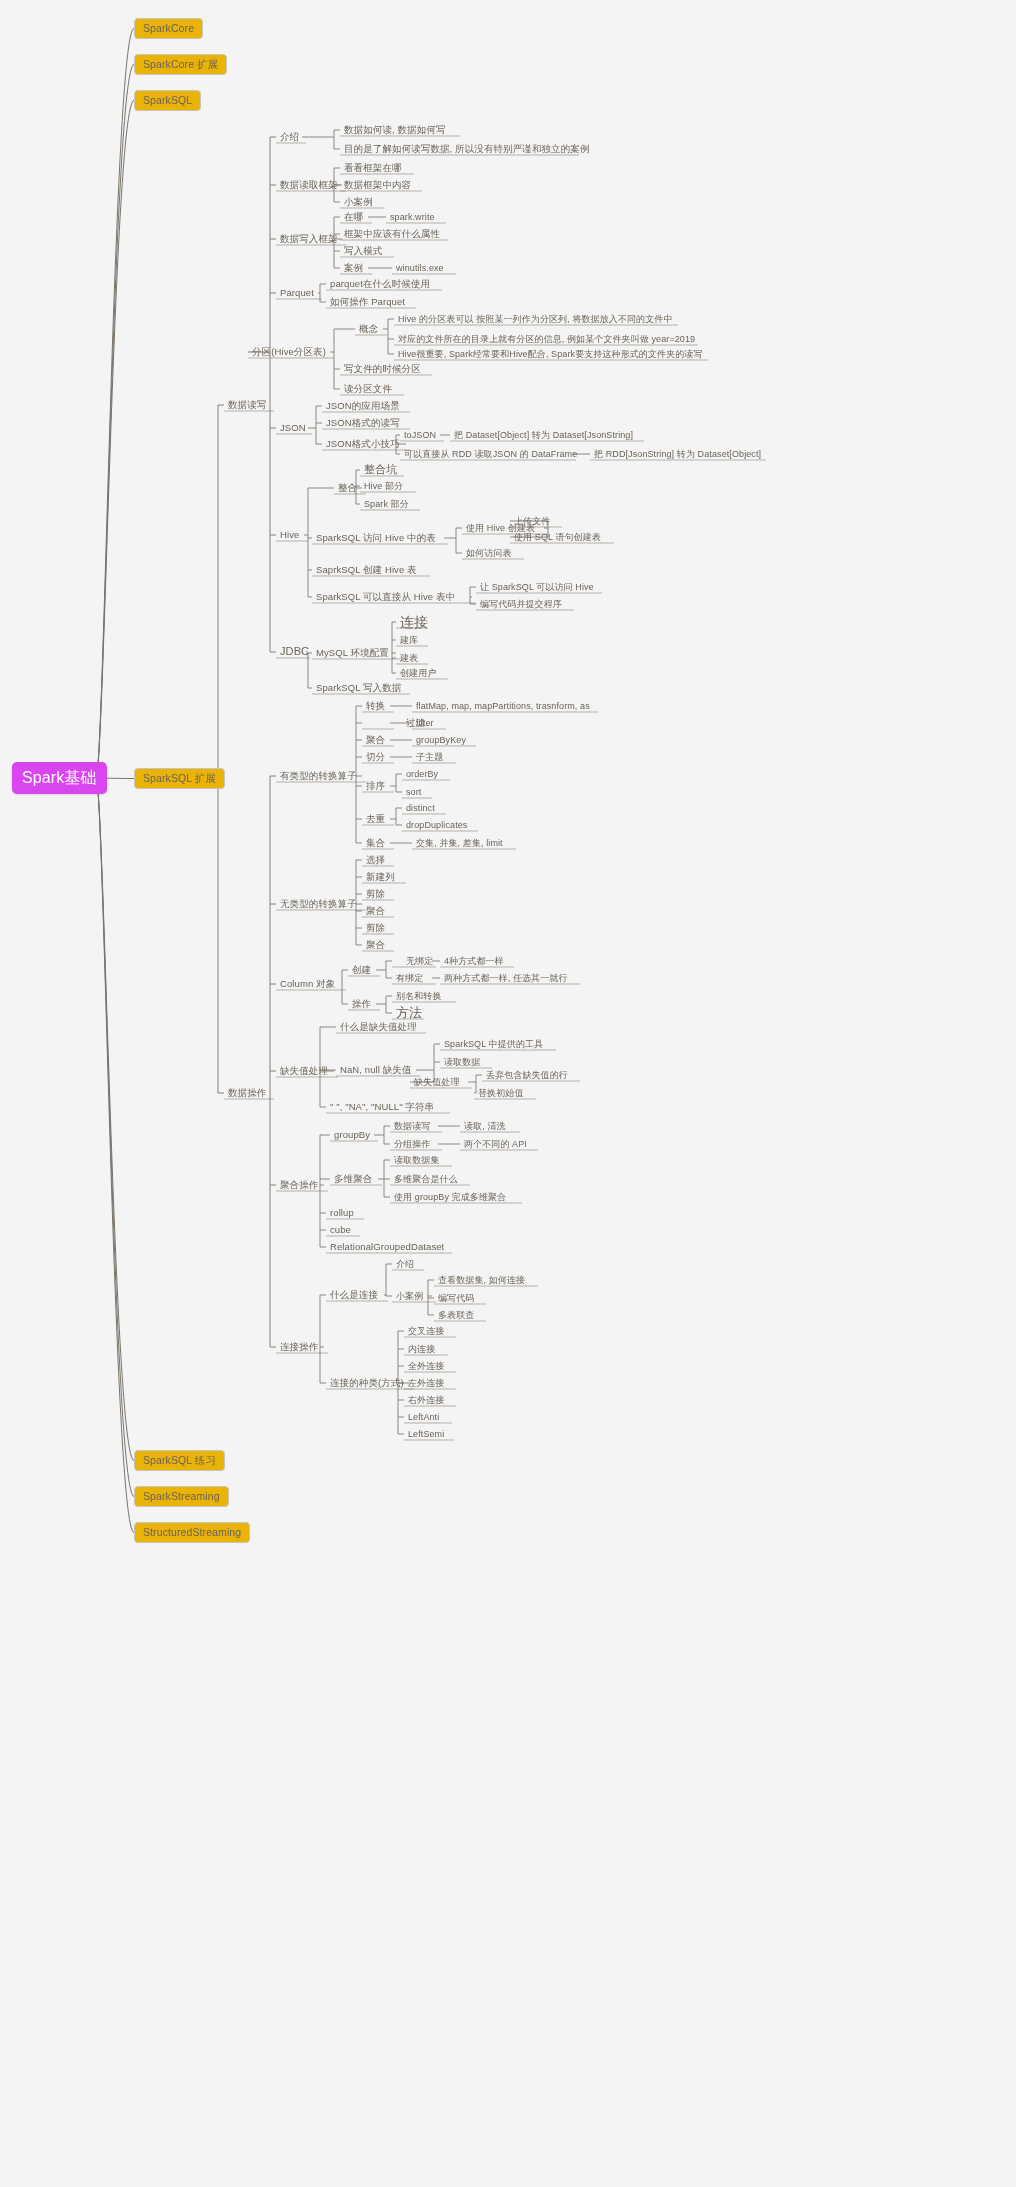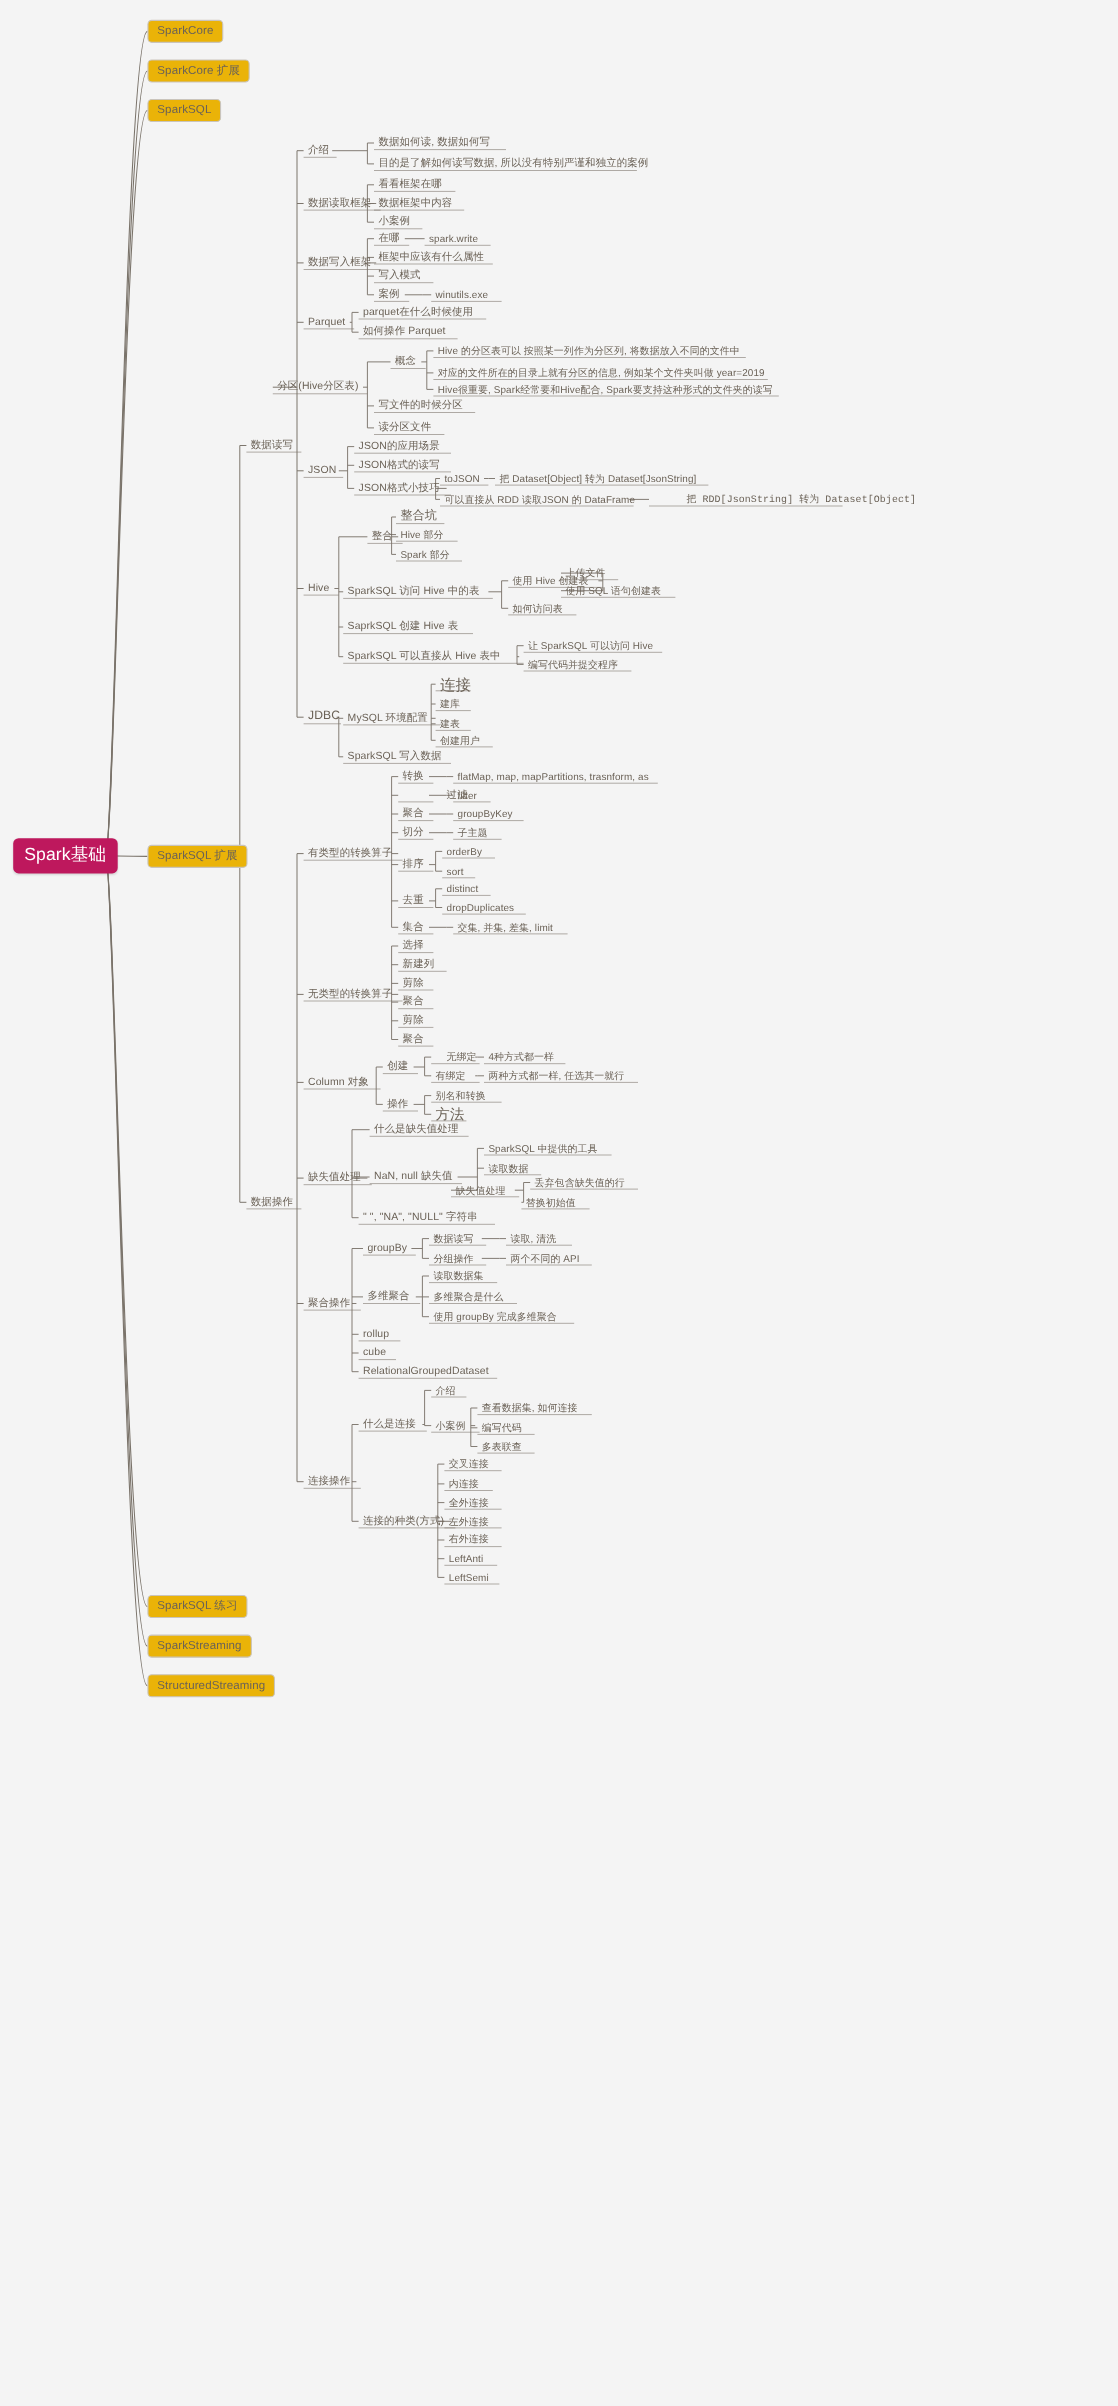--- a/index.html
+++ b/index.html
@@ -27,21 +27,21 @@
     color: #6b6257;
     font-size: 9.5px;
     line-height: 1.2;
     letter-spacing: 0.1px;
     display: flex;
     align-items: center;
     padding: 0 4px;
   }
   
   .node.root {
-    background: #be185d;
+    background: #d946ef;
     color: #ffffff;
     border-radius: 5px;
     font-size: 16px;
     padding: 0 10px;
     justify-content: center;
     box-shadow: 0 1px 2px rgba(0,0,0,0.12);
   }
   
   .node.boxed {
     background: #eab308;
@@ -447,21 +447,21 @@
       <div class="node leaf" style="left: 394px; top: 347px; min-width: 310px; height: 14px; font-size: 9px;">Hive很重要, Spark经常要和Hive配合, Spark要支持这种形式的文件夹的读写</div>
       <div class="node leaf" style="left: 340px; top: 362px; min-width: 88px; height: 14px; font-size: 9.5px;">写文件的时候分区</div>
       <div class="node leaf" style="left: 340px; top: 382px; min-width: 60px; height: 14px; font-size: 9.5px;">读分区文件</div>
       <div class="node leaf" style="left: 276px; top: 421px; min-width: 32px; height: 14px; font-size: 9.5px;">JSON</div>
       <div class="node leaf" style="left: 322px; top: 399px; min-width: 84px; height: 14px; font-size: 9.5px;">JSON的应用场景</div>
       <div class="node leaf" style="left: 322px; top: 416px; min-width: 84px; height: 14px; font-size: 9.5px;">JSON格式的读写</div>
       <div class="node leaf" style="left: 322px; top: 437px; min-width: 84px; height: 14px; font-size: 9.5px;">JSON格式小技巧</div>
       <div class="node leaf" style="left: 400px; top: 428px; min-width: 40px; height: 14px; font-size: 9px;">toJSON</div>
       <div class="node leaf" style="left: 450px; top: 428px; min-width: 190px; height: 14px; font-size: 9px;">把 Dataset[Object] 转为 Dataset[JsonString]</div>
       <div class="node leaf" style="left: 400px; top: 447px; min-width: 172px; height: 14px; font-size: 9px;">可以直接从 RDD 读取JSON 的 DataFrame</div>
-      <div class="node leaf" style="left: 620px; top: 447px; min-width: 172px; height: 14px; font-size: 9px; font-family: Liberation Mono, monospace;">把 RDD[JsonString] 转为 Dataset[Object]</div>
+      <div class="node leaf" style="left: 590px; top: 447px; min-width: 172px; height: 14px; font-size: 9px;">把 RDD[JsonString] 转为 Dataset[Object]</div>
       <div class="node leaf" style="left: 276px; top: 528px; min-width: 28px; height: 14px; font-size: 9.5px;">Hive</div>
       <div class="node leaf" style="left: 334px; top: 481px; min-width: 28px; height: 14px; font-size: 9.5px;">整合</div>
       <div class="node leaf" style="left: 360px; top: 463px; min-width: 40px; height: 14px; font-size: 11px;">整合坑</div>
       <div class="node leaf" style="left: 360px; top: 479px; min-width: 52px; height: 14px; font-size: 9px;">Hive 部分</div>
       <div class="node leaf" style="left: 360px; top: 497px; min-width: 56px; height: 14px; font-size: 9px;">Spark 部分</div>
       <div class="node leaf" style="left: 312px; top: 531px; min-width: 132px; height: 14px; font-size: 9.5px;">SparkSQL 访问 Hive 中的表</div>
       <div class="node leaf" style="left: 462px; top: 521px; min-width: 82px; height: 14px; font-size: 9px;">使用 Hive 创建表</div>
       <div class="node leaf" style="left: 510px; top: 514px; min-width: 48px; height: 14px; font-size: 9px;">上传文件</div>
       <div class="node leaf" style="left: 510px; top: 530px; min-width: 100px; height: 14px; font-size: 9px;">使用 SQL 语句创建表</div>
       <div class="node leaf" style="left: 462px; top: 546px; min-width: 58px; height: 14px; font-size: 9px;">如何访问表</div>
@@ -536,17 +536,17 @@
       <div class="node leaf" style="left: 392px; top: 1257px; min-width: 28px; height: 14px; font-size: 9px;">介绍</div>
       <div class="node leaf" style="left: 392px; top: 1289px; min-width: 40px; height: 14px; font-size: 9px;">小案例</div>
       <div class="node leaf" style="left: 434px; top: 1273px; min-width: 100px; height: 14px; font-size: 9px;">查看数据集, 如何连接</div>
       <div class="node leaf" style="left: 434px; top: 1291px; min-width: 48px; height: 14px; font-size: 9px;">编写代码</div>
       <div class="node leaf" style="left: 434px; top: 1308px; min-width: 48px; height: 14px; font-size: 9px;">多表联查</div>
       <div class="node leaf" style="left: 326px; top: 1376px; min-width: 84px; height: 14px; font-size: 9.5px;">连接的种类(方式)</div>
       <div class="node leaf" style="left: 404px; top: 1324px; min-width: 48px; height: 14px; font-size: 9px;">交叉连接</div>
       <div class="node leaf" style="left: 404px; top: 1342px; min-width: 40px; height: 14px; font-size: 9px;">内连接</div>
       <div class="node leaf" style="left: 404px; top: 1359px; min-width: 48px; height: 14px; font-size: 9px;">全外连接</div>
       <div class="node leaf" style="left: 404px; top: 1376px; min-width: 48px; height: 14px; font-size: 9px;">左外连接</div>
-      <div class="node leaf" style="left: 404px; top: 1393px; min-width: 48px; height: 14px; font-size: 9px; font-family: Liberation Mono, monospace;">右外连接</div>
+      <div class="node leaf" style="left: 404px; top: 1393px; min-width: 48px; height: 14px; font-size: 9px;">右外连接</div>
       <div class="node leaf" style="left: 404px; top: 1410px; min-width: 44px; height: 14px; font-size: 9px;">LeftAnti</div>
       <div class="node leaf" style="left: 404px; top: 1427px; min-width: 46px; height: 14px; font-size: 9px;">LeftSemi</div>
     </div>
 </div>
 
 </body></html>

